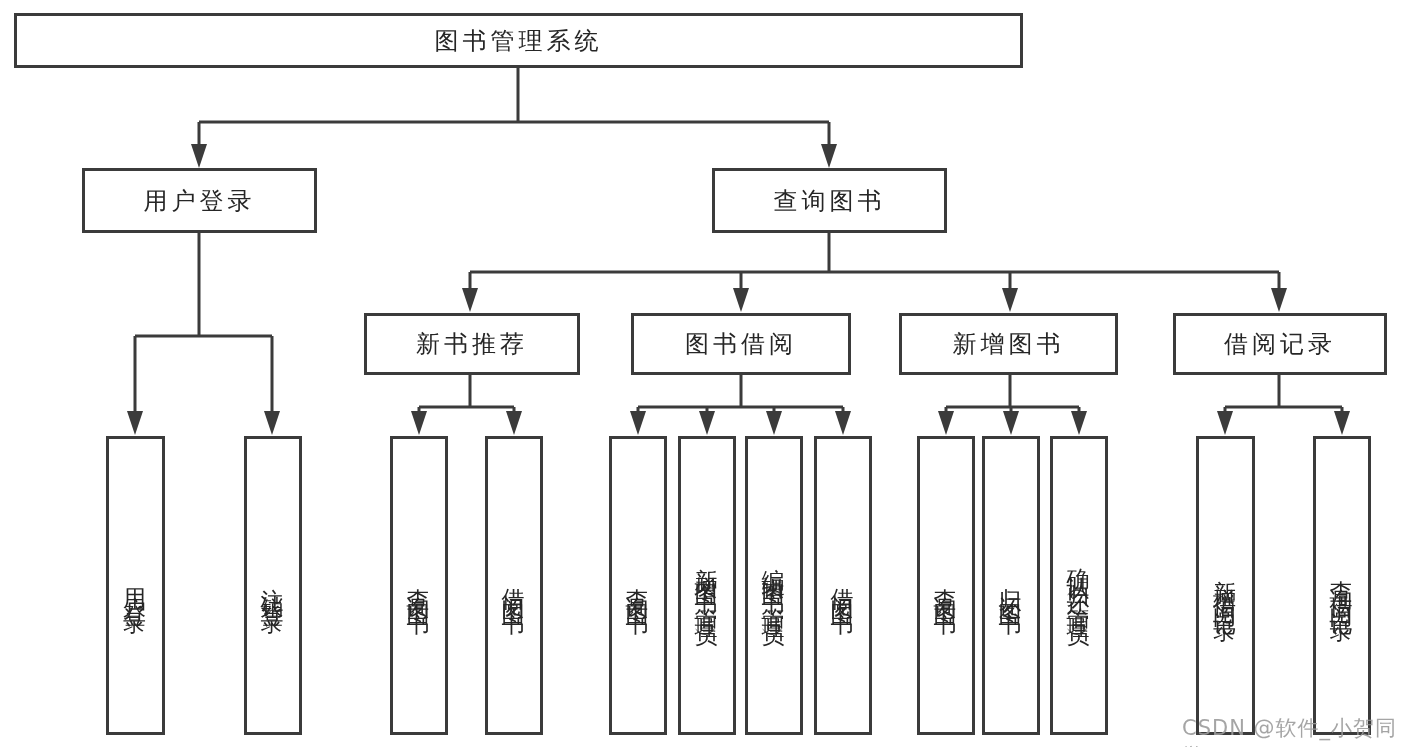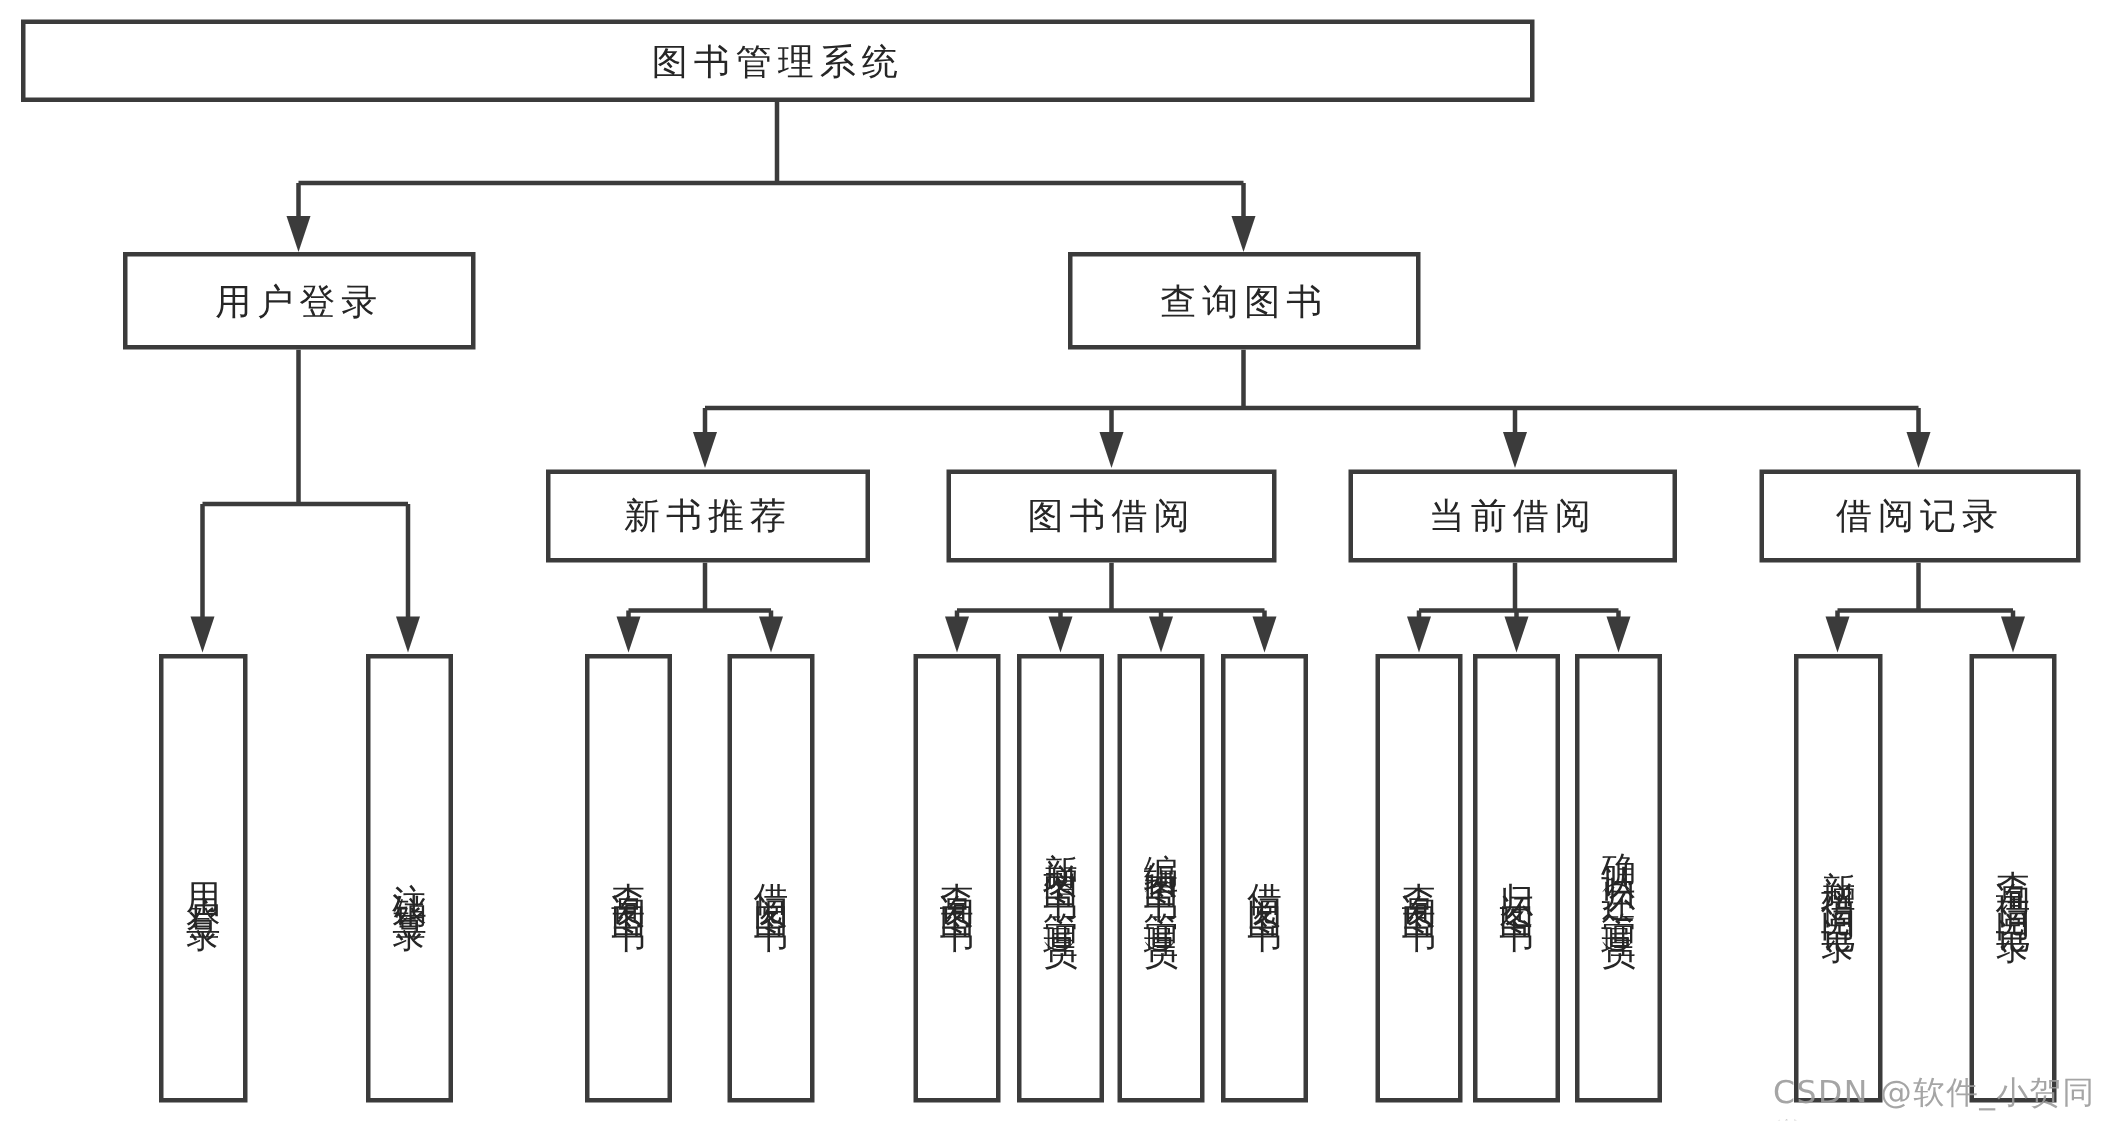--- a/index.html
+++ b/index.html
@@ -87,21 +87,21 @@
     </g>
   </svg>
 
   <div class="box h" style="left:14px;top:13px;width:1009px;height:55px">图书管理系统</div>
 
   <div class="box h" style="left:82px;top:168px;width:235px;height:65px">用户登录</div>
   <div class="box h" style="left:712px;top:168px;width:235px;height:65px">查询图书</div>
 
   <div class="box h" style="left:631px;top:313px;width:220px;height:62px">图书借阅</div>
   <div class="box h" style="left:364px;top:313px;width:216px;height:62px">新书推荐</div>
-  <div class="box h" style="left:899px;top:313px;width:219px;height:62px">当前借阅</div>
+  <div class="box h" style="left:899px;top:313px;width:219px;height:62px">新增图书</div>
   <div class="box h" style="left:1173px;top:313px;width:214px;height:62px">借阅记录</div>
 
   <div class="box v" style="left:106px;top:436px;width:59px;height:299px">用户登录</div>
   <div class="box v" style="left:244px;top:436px;width:58px;height:299px">注销登录</div>
 
   <div class="box v" style="left:390px;top:436px;width:58px;height:299px">查询图书</div>
   <div class="box v" style="left:485px;top:436px;width:58px;height:299px">借阅图书</div>
 
   <div class="box v" style="left:609px;top:436px;width:58px;height:299px">查询图书</div>
   <div class="box v" style="left:678px;top:436px;width:58px;height:299px">新增图书（管理员）</div>

